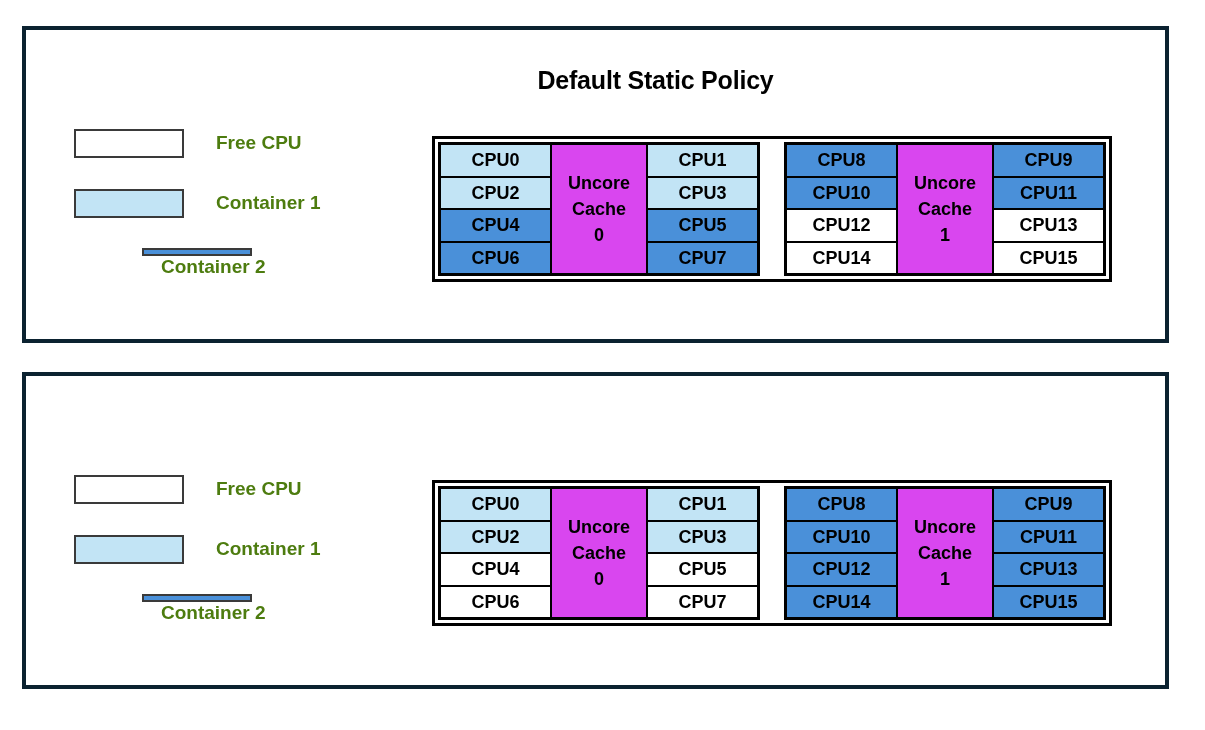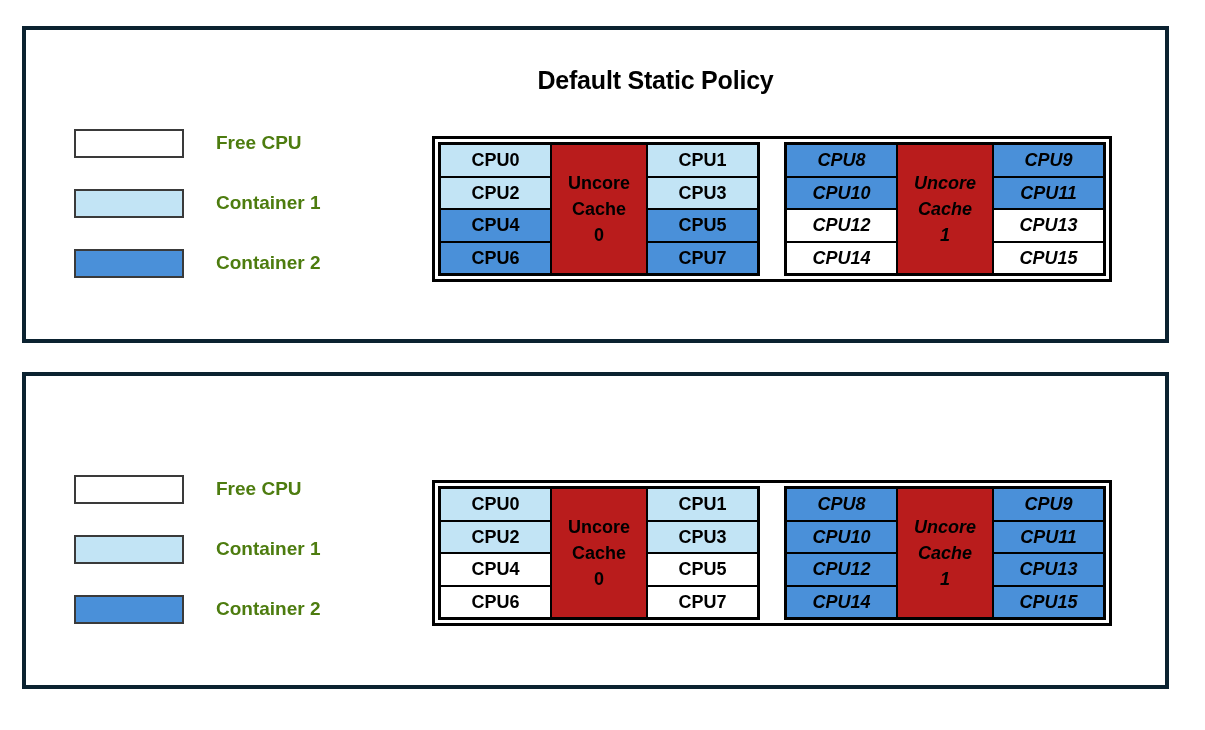--- a/index.html
+++ b/index.html
@@ -51,21 +51,21 @@
     position: absolute;
     left: 48px;
     top: 98px;
   }
   .legend-row {
     display: flex;
     align-items: center;
     height: 30px;
     margin-bottom: 30px;
   }
-  .legend-row:last-child { margin-bottom: 0; }
+  .legend-row:last-child { margin-bottom: 0; flex-direction: column; }
   .legend-swatch {
     width: 110px;
     height: 29px;
     border: 2px solid #3a3a3a;
     box-sizing: border-box;
   }
   .legend-label {
     margin-left: 32px;
     font-size: 19px;
     font-weight: bold;
@@ -85,21 +85,21 @@
   #panel-1 .cpu-diagram { left: 406px; top: 106px; width: 680px; height: 146px; }
   #panel-2 .cpu-diagram { left: 406px; top: 104px; width: 680px; height: 146px; }
 
   .cache-group {
     display: flex;
     border: 2px solid #000000;
     box-sizing: border-box;
     height: 100%;
     flex: 1 1 0;
   }
-  .cache-group + .cache-group { margin-left: 24px; font-style: italic; }
+  .cache-group + .cache-group { margin-left: 24px; }
 
   .cpu-col {
     display: flex;
     flex-direction: column;
     flex: 1 1 0;
     min-width: 0;
   }
 
   .cpu-cell {
     flex: 1 1 0;
@@ -112,21 +112,21 @@
     font-weight: bold;
     color: #000000;
     line-height: 1;
   }
   .cpu-cell.free      { background: #ffffff; }
   .cpu-cell.container1{ background: #c2e4f5; }
   .cpu-cell.container2{ background: #4a90d9; }
 
   .cache-block {
     flex: 0 0 96px;
-    background: #b91c1c;
+    background: #d946ef;
     border: 1px solid #000000;
     box-sizing: border-box;
     display: flex;
     flex-direction: column;
     align-items: center;
     justify-content: center;
     font-size: 18px;
     font-weight: bold;
     color: #000000;
     line-height: 1.45;

